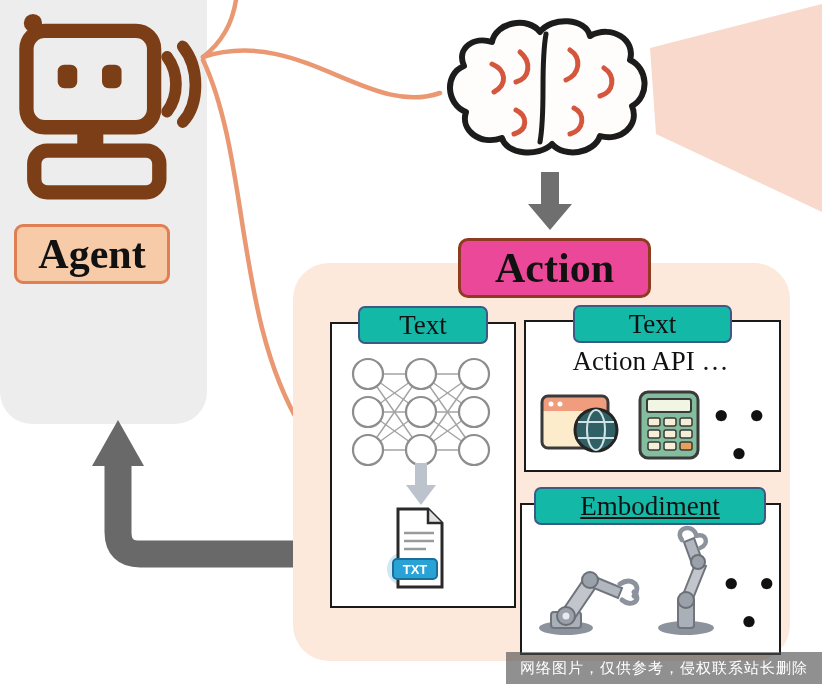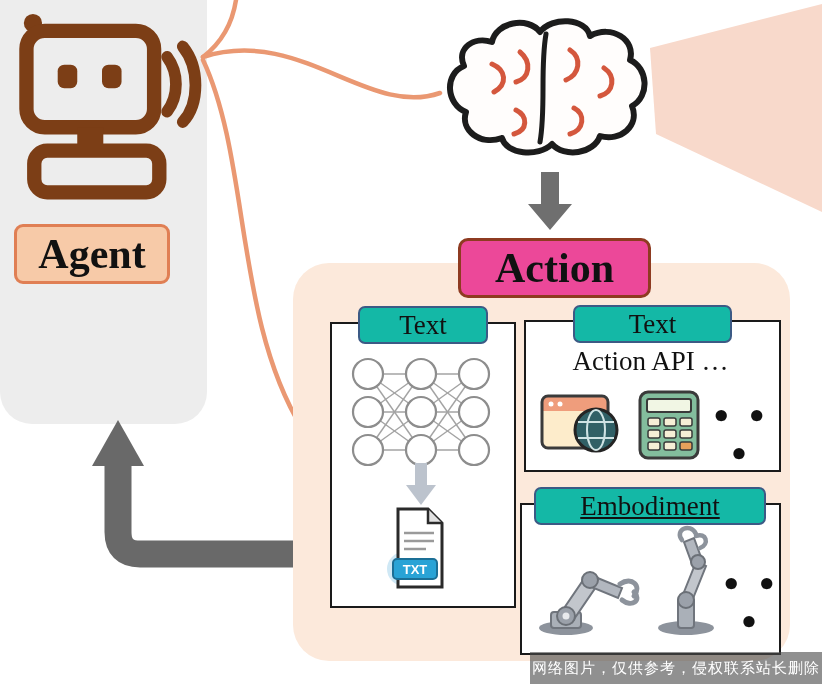--- a/index.html
+++ b/index.html
@@ -39,21 +39,21 @@
   .caption{left:524px;top:346px;width:253px;text-align:center;font-size:27px;z-index:5;}
 
   .dots{font-weight:bold;font-size:32px;letter-spacing:2px;z-index:5;color:#111;
         font-family:"DejaVu Sans",sans-serif;}
   .tools-dots{left:704px;top:398px;width:72px;text-align:center;}
   .emb-dots{left:720px;top:566px;width:60px;text-align:center;}
 
   .z1{z-index:1;} .z2{z-index:2;} .z5{z-index:5;}
 
   .watermark{right:0;top:652px;height:32px;display:flex;align-items:center;
-             padding:0 2px;background:rgba(76,76,76,0.62);color:#fff;
+             padding:0 14px;background:rgba(76,76,76,0.62);color:#fff;
              font-family:"Liberation Sans","DejaVu Sans",sans-serif;font-size:15px;
              letter-spacing:1px;z-index:10;}
   svg{display:block;overflow:visible;}
 </style>
 </head>
 <body>
 
 <div class="canvas">
 
   <div class="abs gray-panel"></div>

